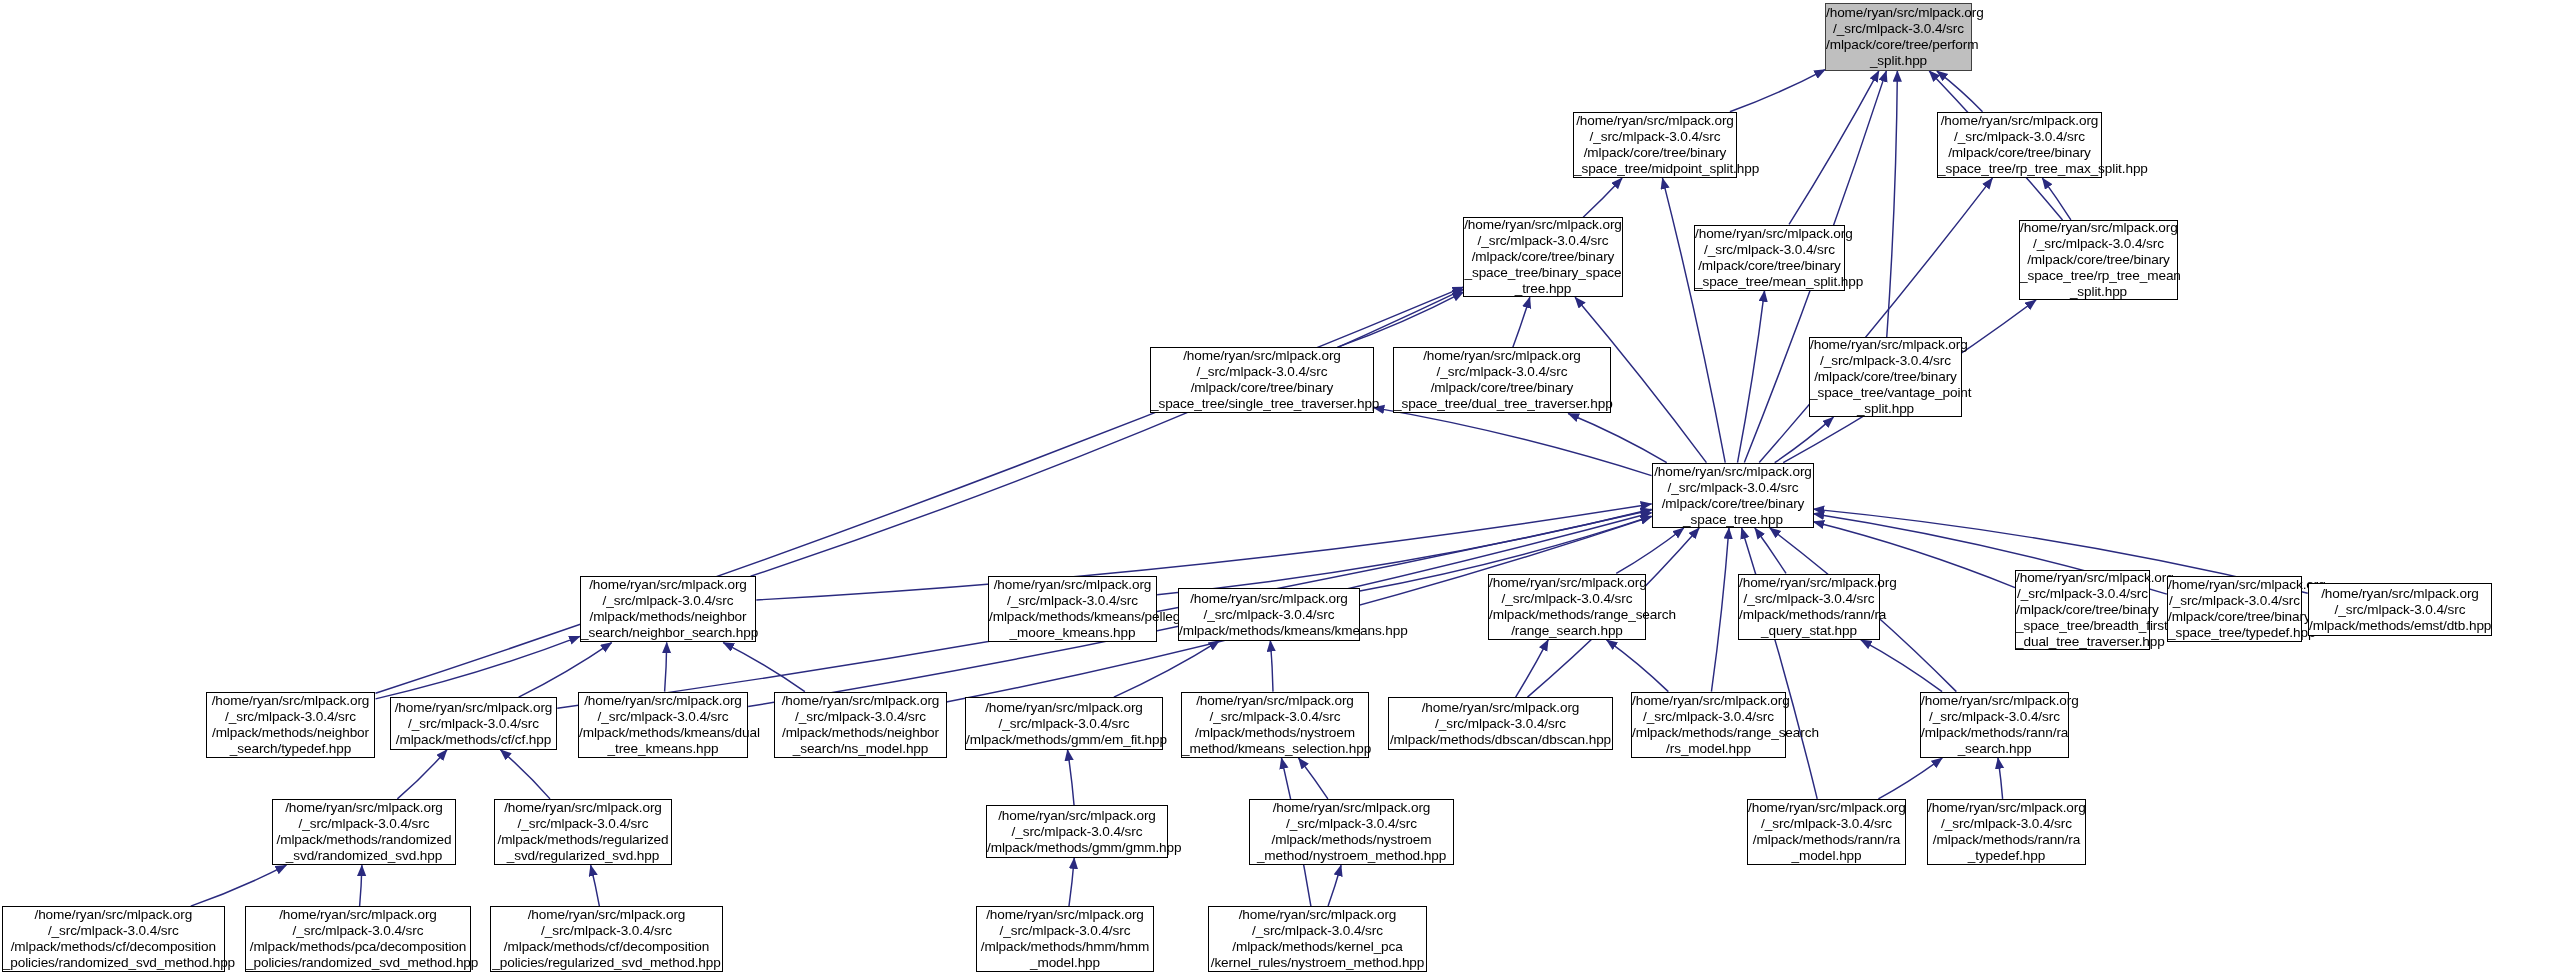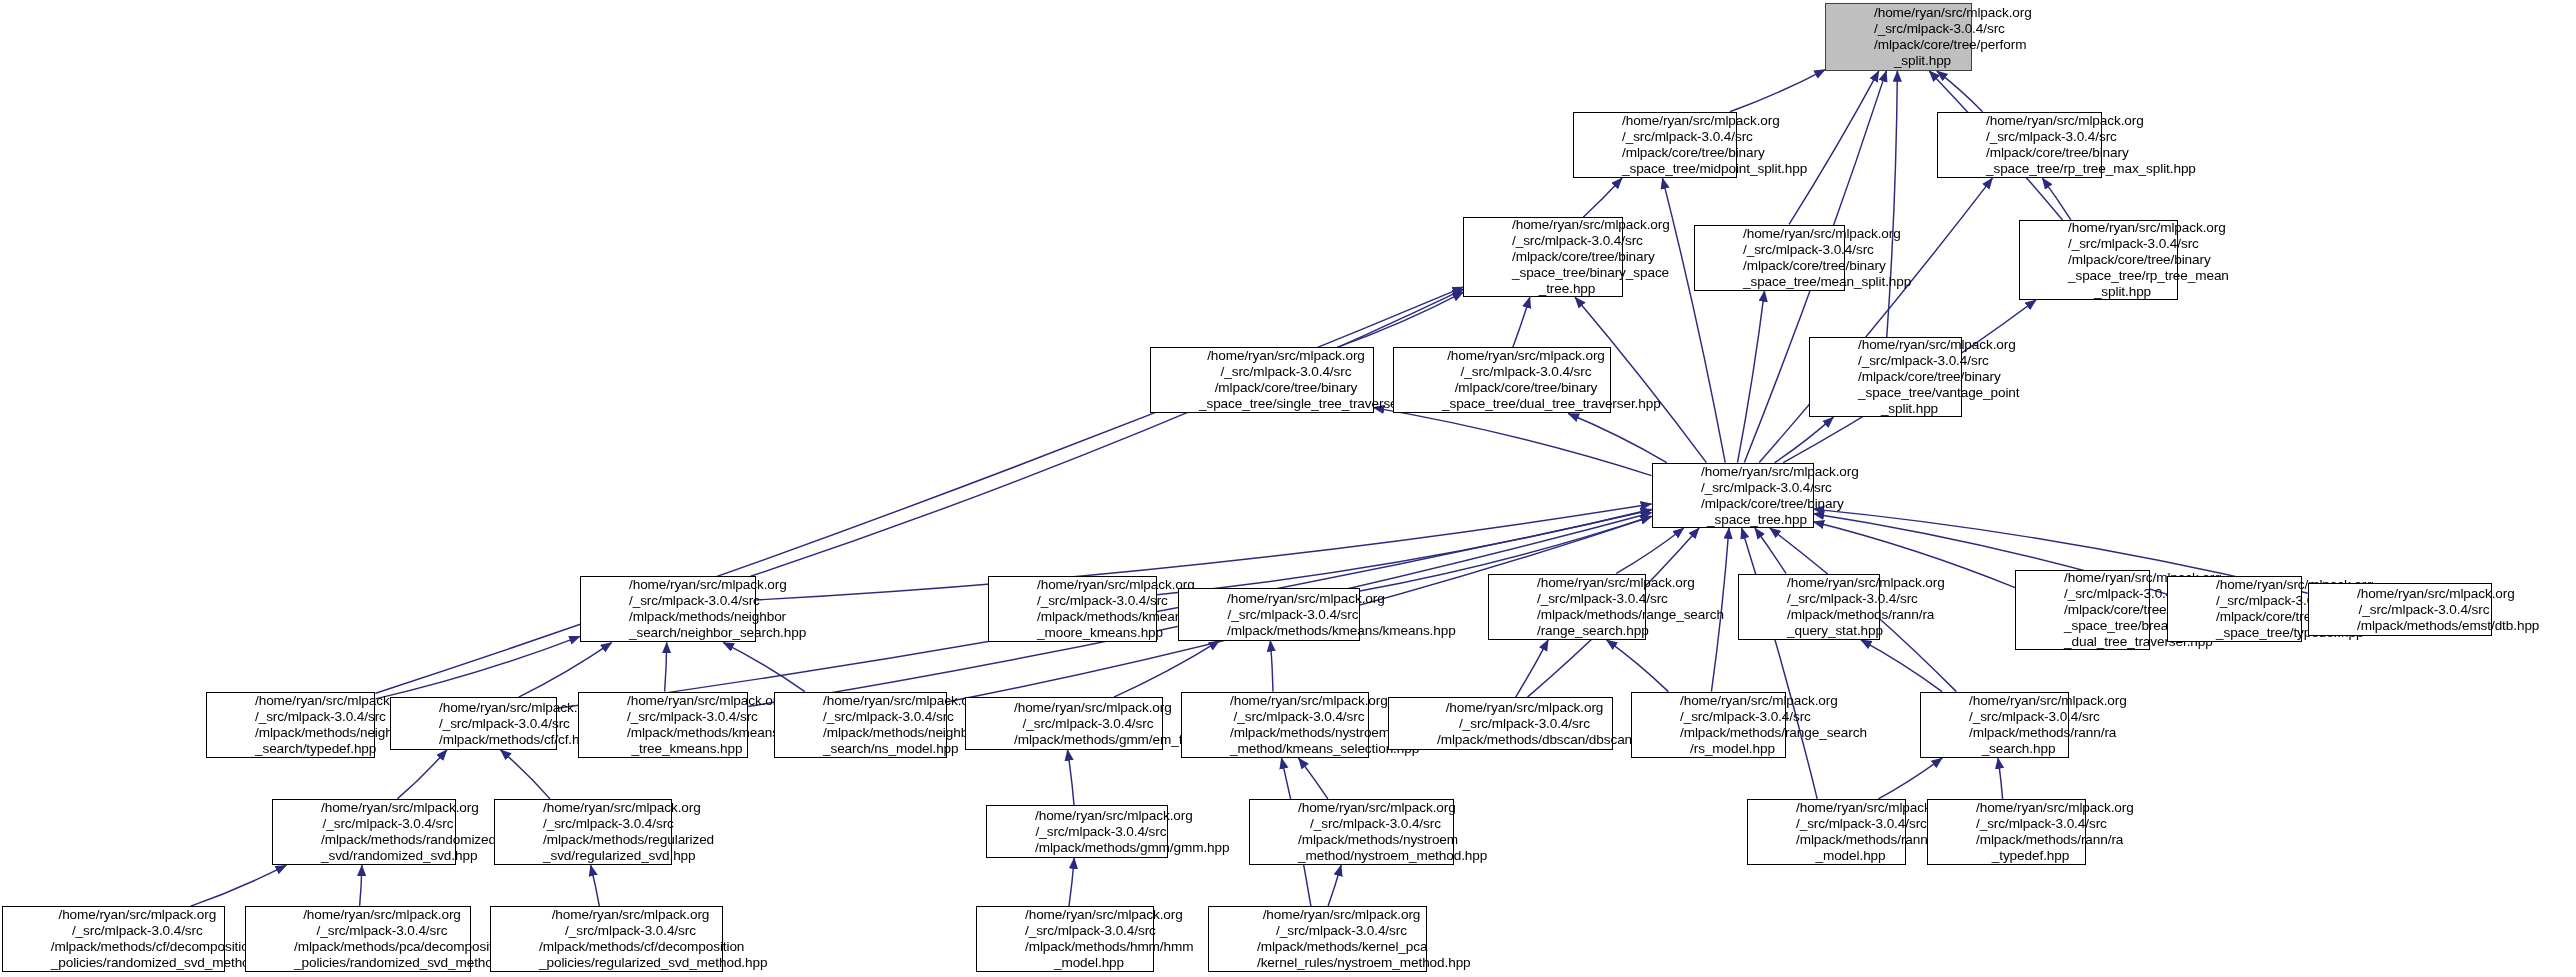--- a/index.html
+++ b/index.html
@@ -13,21 +13,20 @@
     background:#ffffff;
     color:#000000;
     font-size:13.6px;
     line-height:16px;
     text-align:center;
     display:flex;
     align-items:center;
     justify-content:center;
     white-space:pre;
     letter-spacing:-0.1px;
-    padding-left:48px;
   }
   .node.root{background:#bfbfbf;border:0.9px solid #404040;}
   .node .txt{display:block;width:100%;}
 </style>
 </head>
 <body>
 
 <div id="graph">
   <svg class="edges" viewBox="0 0 2834 1075">
     <defs>

